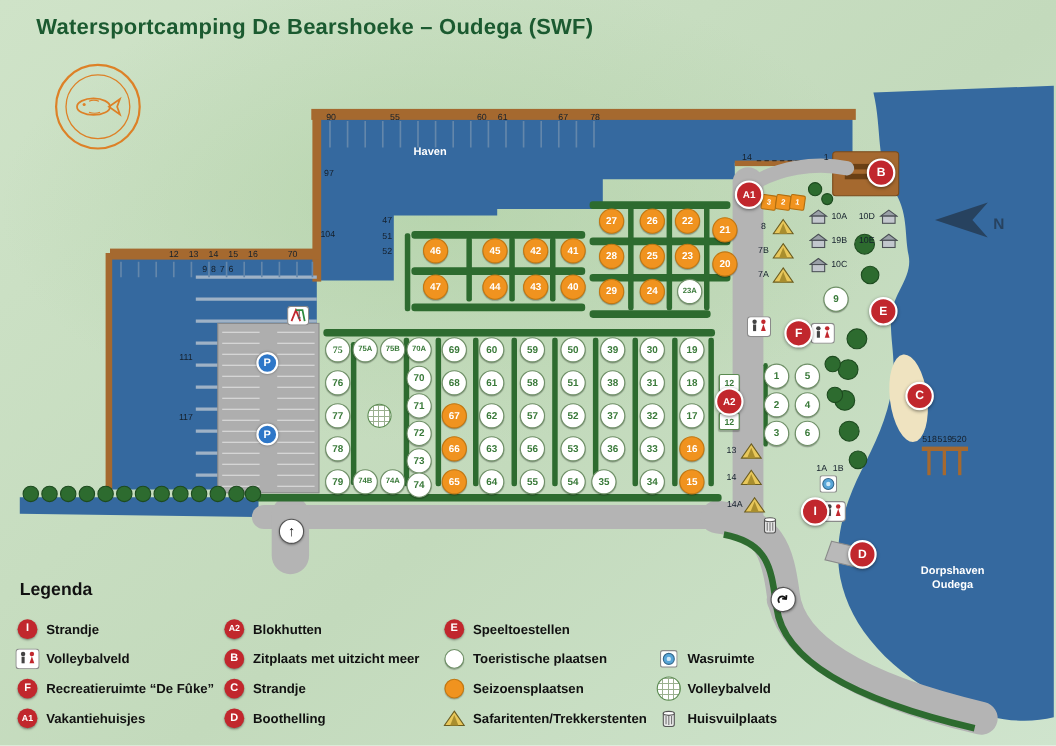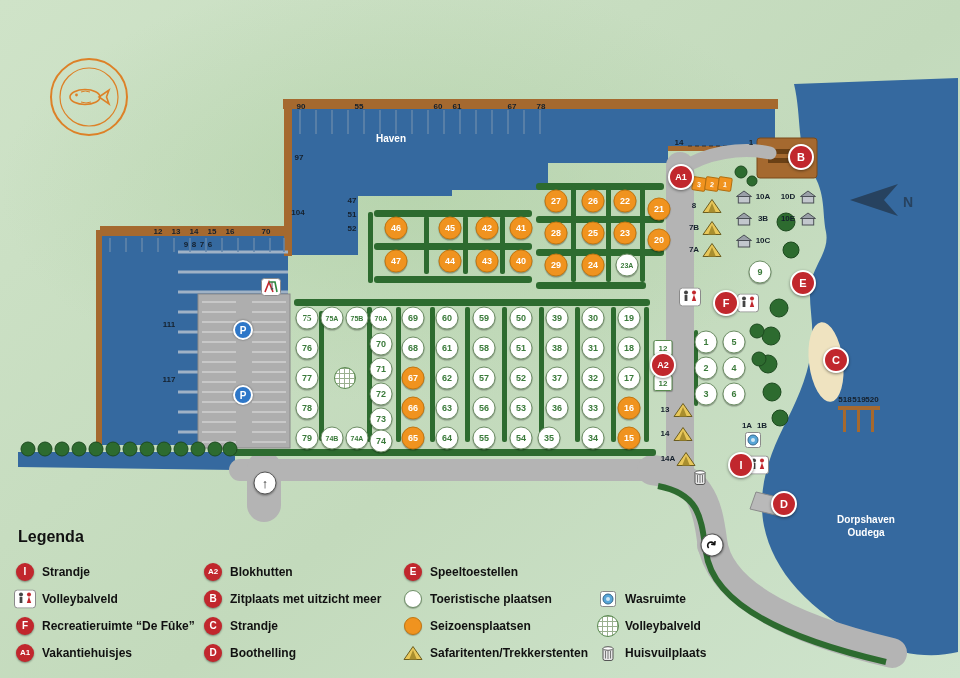--- a/index.html
+++ b/index.html
@@ -11,21 +11,21 @@
   .overlay{position:absolute;inset:0;}
   .pos{position:absolute;transform:translate(-50%,-50%);}
   .site{width:21px;height:21px;border-radius:50%;display:flex;align-items:center;justify-content:center;
     font-size:9px;font-weight:bold;box-shadow:0 1px 1px rgba(0,0,0,.3);line-height:1;}
   .site.w{background:#ffffff;border:1px solid #6e8f66;color:#3a7a3a;}
   .site.o{background:#f0931f;border:1px solid #c27711;color:#ffffff;}
   .site.long{font-size:7px;}
   .marker{width:22px;height:22px;border-radius:50%;background:#c1272d;color:#fff;border:2px solid #fff;
     box-shadow:0 1px 3px rgba(0,0,0,.45);font-weight:bold;font-size:11px;display:flex;align-items:center;justify-content:center;line-height:1;}
   .marker.sm{font-size:9px;}
-  .plabel{font-size:8px;font-weight:bold;color:#15202c;white-space:nowrap;line-height:1;}
+  .plabel{font-size:8px;font-weight:normal;color:#15202c;white-space:nowrap;line-height:1;}
   .wlabel{font-size:10px;font-weight:bold;color:#ffffff;white-space:nowrap;line-height:1;}
   .sq-w{width:17px;height:14px;background:#fff;border:1px solid #5a8a50;color:#3a7a3a;font-size:8px;font-weight:bold;
     border-radius:2px;display:flex;align-items:center;justify-content:center;box-shadow:0 1px 1px rgba(0,0,0,.25);}
   .sq-o{width:12px;height:12px;background:#f0931f;border:1px solid #b06e10;color:#fff;font-size:7px;font-weight:bold;
     border-radius:2px;display:flex;align-items:center;justify-content:center;transform:translate(-50%,-50%) rotate(8deg);}
   .icon{display:flex;align-items:center;justify-content:center;}
   .p-ic{width:16px;height:16px;border-radius:50%;background:#2e77c8;border:2px solid #fff;color:#fff;font-size:10px;
     font-weight:bold;display:flex;align-items:center;justify-content:center;box-shadow:0 0 2px rgba(0,0,0,.5);}
   .rb{width:21px;height:21px;border-radius:50%;background:#fff;border:1px solid #555;color:#111;font-size:13px;
     font-weight:bold;display:flex;align-items:center;justify-content:center;box-shadow:0 1px 2px rgba(0,0,0,.35);}
@@ -326,21 +326,21 @@
           <rect x="2.8" y="6.5" width="11.4" height="6.5" fill="#c2c7cd" stroke="#4a4f55"></rect>
         </svg>
       </div>
       <div class="pos plabel" style="left: 763px; top: 197px;">10A</div>
       <div class="pos icon" style="left: 744px; top: 219px;">
         <svg width="17" height="14" viewBox="0 0 17 14">
           <polygon points="1,6.5 8.5,1 16,6.5" fill="#9aa0a8" stroke="#4a4f55"></polygon>
           <rect x="2.8" y="6.5" width="11.4" height="6.5" fill="#c2c7cd" stroke="#4a4f55"></rect>
         </svg>
       </div>
-      <div class="pos plabel" style="left: 763px; top: 219px;">3B</div>
+      <div class="pos plabel" style="left: 763px; top: 219px;">19B</div>
       <div class="pos icon" style="left: 744px; top: 241px;">
         <svg width="17" height="14" viewBox="0 0 17 14">
           <polygon points="1,6.5 8.5,1 16,6.5" fill="#9aa0a8" stroke="#4a4f55"></polygon>
           <rect x="2.8" y="6.5" width="11.4" height="6.5" fill="#c2c7cd" stroke="#4a4f55"></rect>
         </svg>
       </div>
       <div class="pos plabel" style="left: 763px; top: 241px;">10C</div>
       <div class="pos icon" style="left: 808px; top: 197px;">
         <svg width="17" height="14" viewBox="0 0 17 14">
           <polygon points="1,6.5 8.5,1 16,6.5" fill="#9aa0a8" stroke="#4a4f55"></polygon>
@@ -425,20 +425,21 @@
       <div class="pos marker sm" style="left: 681px; top: 177px;">A1</div>
       <div class="pos marker sm" style="left: 663px; top: 365px;">A2</div>
       <div class="pos marker" style="left: 801px; top: 157px;">B</div>
       <div class="pos marker" style="left: 836px; top: 360px;">C</div>
       <div class="pos marker" style="left: 784px; top: 504px;">D</div>
       <div class="pos marker" style="left: 803px; top: 283px;">E</div>
       <div class="pos marker" style="left: 726px; top: 303px;">F</div>
       <div class="pos marker" style="left: 741px; top: 465px;">I</div>
     </div>
 
+  <div class="page-title">Watersportcamping De Bearshoeke – Oudega (SWF)</div>
 
   <div class="logo">
     <span>
       <svg width="82" height="82" viewBox="0 0 82 82">
         <circle cx="41" cy="41" r="38" fill="none" stroke="#dd8127" stroke-width="2"></circle>
         <circle cx="41" cy="41" r="29" fill="none" stroke="#dd8127" stroke-width="1.2"></circle>
         <ellipse cx="37" cy="41" rx="15" ry="7.5" fill="none" stroke="#dd8127" stroke-width="1.6"></ellipse>
         <path d="M51 41 L61 34 L58.5 41 L61 48 Z" fill="none" stroke="#dd8127" stroke-width="1.6"></path>
         <circle cx="28.5" cy="39" r="1.4" fill="#dd8127"></circle>
         <path d="M33 36 Q37 34 42 36 M33 46 Q38 48 43 46" fill="none" stroke="#dd8127" stroke-width="1"></path>

